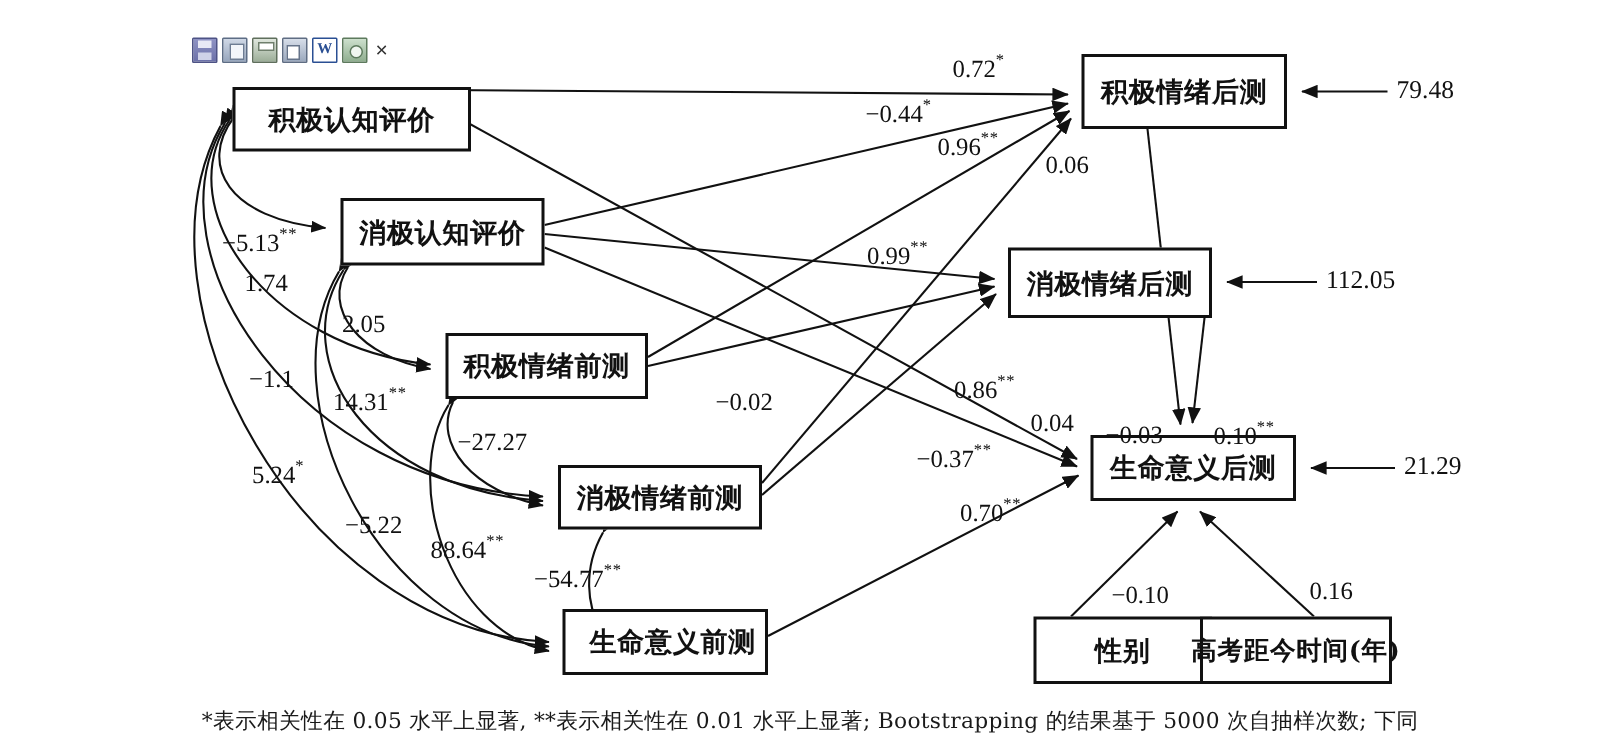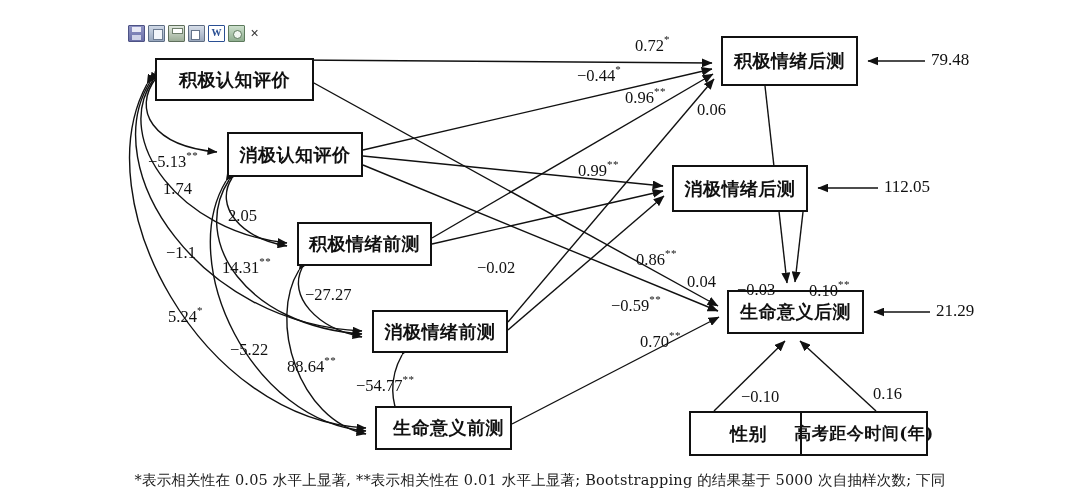--- a/index.html
+++ b/index.html
@@ -304,21 +304,21 @@
   <div class="edge-label" style="left:737px; top:280px;">
     <span>−0.03</span><sup></sup>
   </div>
   <div class="edge-label" style="left:809px; top:281px;">
     <span>0.10</span><sup>**</sup>
   </div>
   <div class="edge-label" style="left:687px; top:272px;">
     <span>0.04</span><sup></sup>
   </div>
   <div class="edge-label" style="left:611px; top:296px;">
-    <span>−0.59</span><sup>**</sup>
+    <span>−0.37</span><sup>**</sup>
   </div>
   <div class="edge-label" style="left:640px; top:332px;">
     <span>0.70</span><sup>**</sup>
   </div>
   <div class="edge-label" style="left:741px; top:387px;">
     <span>−0.10</span><sup></sup>
   </div>
   <div class="edge-label" style="left:873px; top:384px;">
     <span>0.16</span><sup></sup>
   </div>

